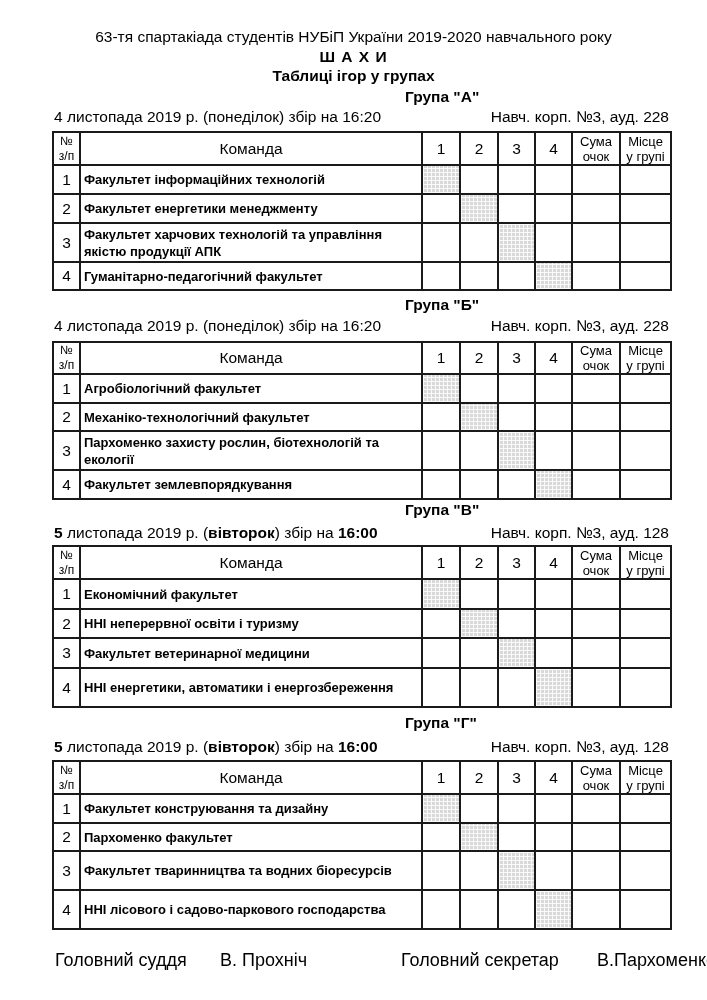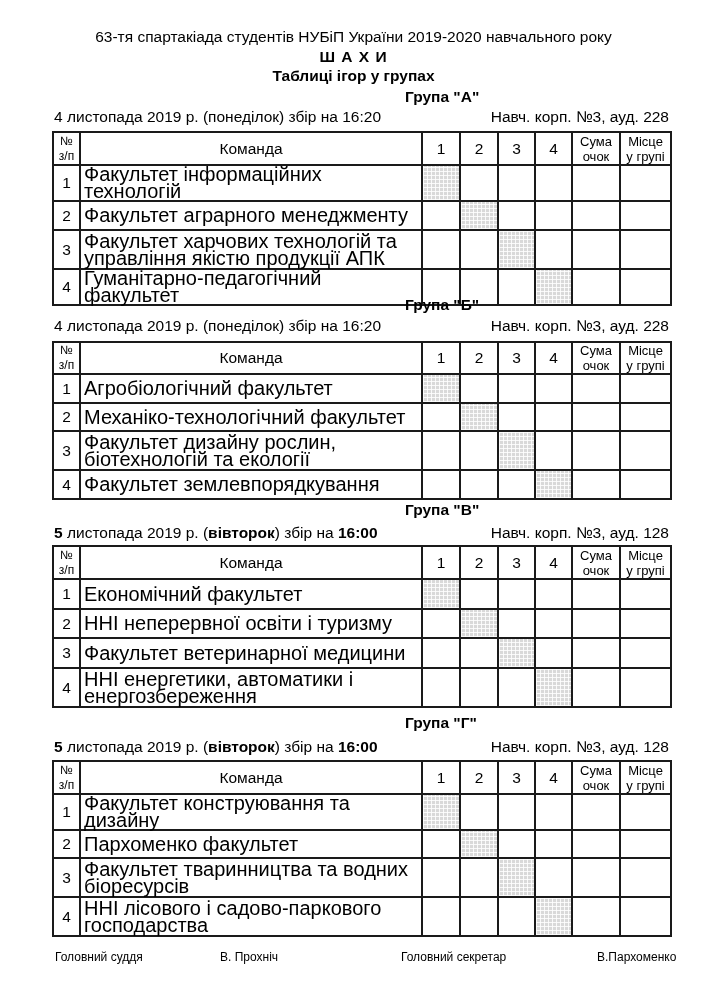--- a/index.html
+++ b/index.html
@@ -8,34 +8,34 @@
   .abs { position:absolute; white-space:nowrap; }
   .t1 { top:28px; left:0; width:707px; text-align:center; font-size:15.5px; }
   .t2 { top:48px; left:0; width:707px; text-align:center; font-size:15.5px; font-weight:bold; letter-spacing:1px; }
   .t3 { top:67px; left:0; width:707px; text-align:center; font-size:15.5px; font-weight:bold; }
   .grp-title { left:405px; font-size:15.5px; font-weight:bold; }
   .date-line { left:54px; font-size:15.5px; }
   .venue { right:38px; font-size:15.5px; }
   table.grid { position:absolute; left:52px; width:619px; border-collapse:collapse; table-layout:fixed; }
   table.grid td { border:2px solid #1a1a1a; padding:0; vertical-align:middle; }
   .c-num { width:23px; text-align:center; font-size:15.5px; }
-  .c-team { width:338px; font-size:20px; padding-left:3px !important; line-height:17px; text-align:left; }
+  .c-team { width:338px; font-size:13px; padding-left:3px !important; line-height:17px; text-align:left;font-weight:bold; }
   .c-g { width:34px; text-align:center; font-size:15.5px; }
   .c-sum { width:44px; text-align:center; font-size:13px; line-height:15px; }
   .c-place { width:47px; text-align:center; font-size:13px; line-height:15px; }
   .hdr-num { font-size:12px; line-height:15px; text-align:center; }
   .hdr-team { text-align:center; font-size:15.5px; }
   .hatch {
     background-color:#d9d9d9;
     background-image:
       repeating-linear-gradient(0deg, rgba(255,255,255,0.85) 0 1px, transparent 1px 4px),
       repeating-linear-gradient(90deg, rgba(255,255,255,0.85) 0 1px, transparent 1px 4px);
   }
   .u { }
-  .footer { top:950px; font-size:12px; }
+  .footer { top:950px; font-size:18px; }
 </style>
 </head>
 <body>
 
 <div class="abs t1">63-тя спартакіада студентів НУБіП України 2019-2020 навчального року</div>
 <div class="abs t2">Ш А Х И</div>
 <div class="abs t3">Таблиці ігор у групах</div>
 
 <div id="groups-container">
     <div class="abs grp-title" style="top:88px">Група "А"</div>
@@ -77,21 +77,21 @@
           <td class="c-team">Факультет інформаційних технологій</td>
           <td class="c-g hatch"></td>
           <td class="c-g"></td>
           <td class="c-g"></td>
           <td class="c-g"></td>
           <td class="c-sum"></td>
           <td class="c-place"></td>
         </tr>
         <tr style="height:29px">
           <td class="c-num">2</td>
-          <td class="c-team">Факультет аграрного  менеджменту</td>
+          <td class="c-team">Факультет енергетики  менеджменту</td>
           <td class="c-g"></td>
           <td class="c-g hatch"></td>
           <td class="c-g"></td>
           <td class="c-g"></td>
           <td class="c-sum"></td>
           <td class="c-place"></td>
         </tr>
         <tr style="height:39px">
           <td class="c-num">3</td>
           <td class="c-team">Факультет харчових технологій та управління якістю продукції АПК</td>
@@ -163,21 +163,21 @@
           <td class="c-team">Механіко-технологічний факультет</td>
           <td class="c-g"></td>
           <td class="c-g hatch"></td>
           <td class="c-g"></td>
           <td class="c-g"></td>
           <td class="c-sum"></td>
           <td class="c-place"></td>
         </tr>
         <tr style="height:39px">
           <td class="c-num">3</td>
-          <td class="c-team">Факультет дизайну рослин, біотехнологій та екології</td>
+          <td class="c-team">Пархоменко захисту рослин, біотехнологій та екології</td>
           <td class="c-g"></td>
           <td class="c-g"></td>
           <td class="c-g hatch"></td>
           <td class="c-g"></td>
           <td class="c-sum"></td>
           <td class="c-place"></td>
         </tr>
         <tr style="height:29px">
           <td class="c-num">4</td>
           <td class="c-team">Факультет  землевпорядкування</td>

